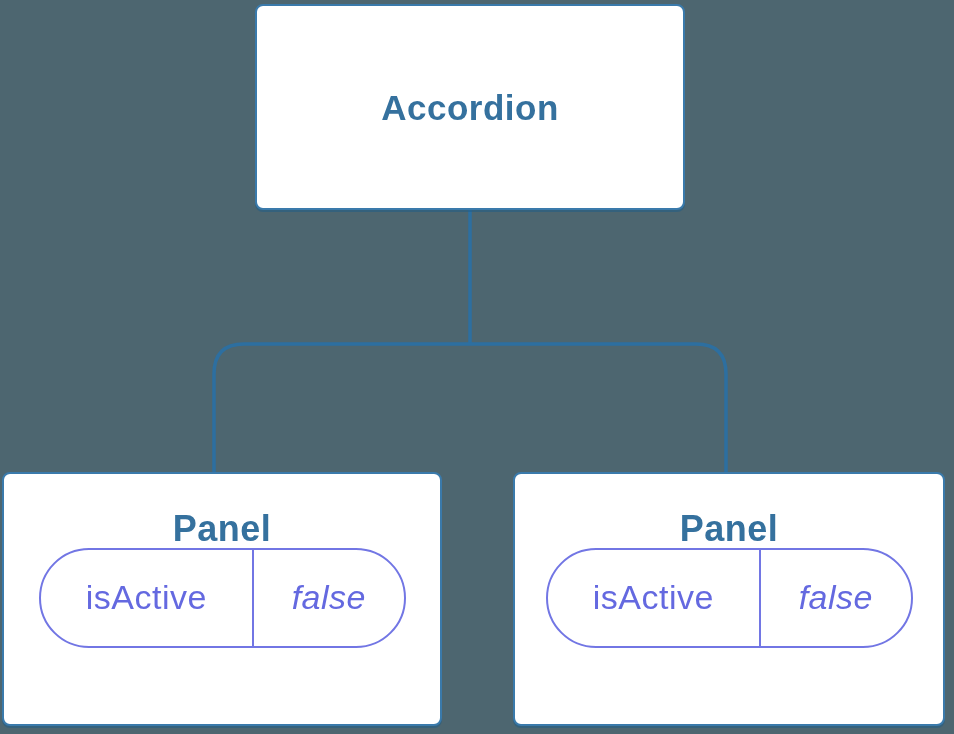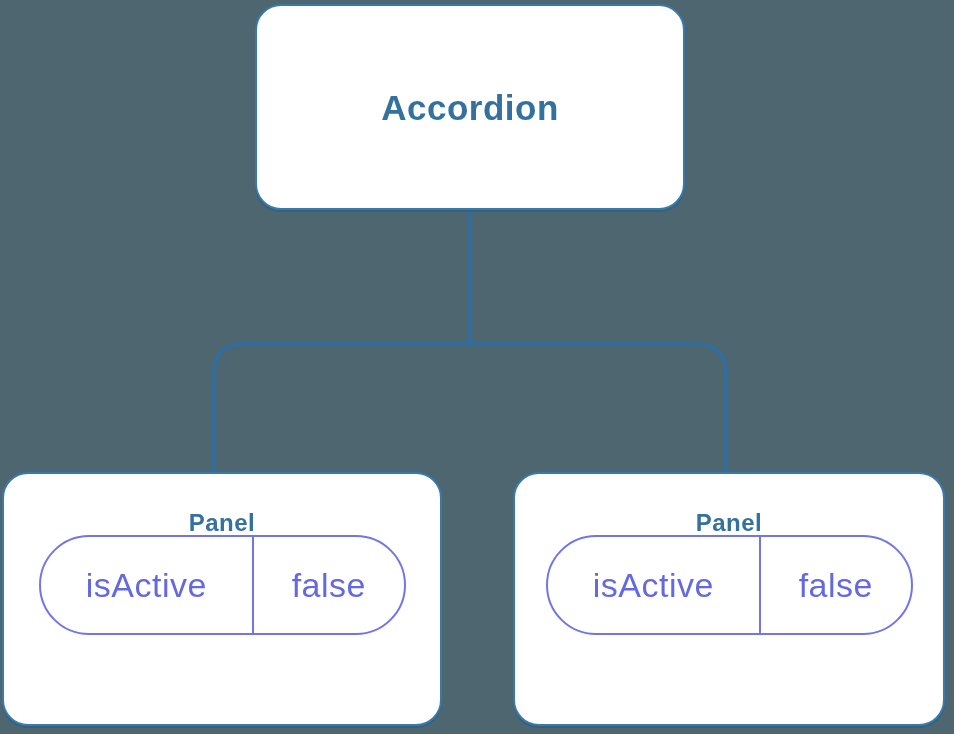--- a/index.html
+++ b/index.html
@@ -11,21 +11,21 @@
     position: relative;
     width: 954px;
     height: 734px;
     background: #4d6670;
     overflow: hidden;
   }
   .node {
     position: absolute;
     background: #ffffff;
     border: 2.5px solid #3a7aab;
-    border-radius: 26px;
+    border-radius: 8px;
     box-shadow: 0 2px 0 rgba(32, 92, 134, 0.55);
     box-sizing: border-box;
   }
   .node-root {
     left: 255px; top: 4px;
     width: 430px; height: 206px;
     display: flex; align-items: center; justify-content: center;
   }
   .node-label {
     color: #35719e;
@@ -50,21 +50,21 @@
     height: 254px;
     display: flex;
     flex-direction: column;
     align-items: center;
     padding-top: 36px;
   }
   .node-panel.left  { left: 2px;   width: 440px; }
   .node-panel.right { left: 513px; width: 432px; }
   .panel-heading {
     color: #35719e;
-    font-size: 24px;
+    font-size: 36px;
     font-weight: 600;
     letter-spacing: 0.5px;
     line-height: 1.05;
   }
   .state-badge {
     width: 367px;
     height: 100px;
     border: 2px solid #7276e4;
     border-radius: 50px;
     box-sizing: border-box;
@@ -75,21 +75,21 @@
   .state-cell {
     display: flex;
     align-items: center;
     justify-content: center;
     color: #6469e0;
     font-size: 34px;
     font-weight: 500;
     letter-spacing: 0.5px;
   }
   .state-name-cell  { flex: 0 0 58.3%; }
-  .state-value-cell { flex: 1 1 auto; border-left: 2px solid #7276e4; }
+  .state-value-cell { flex: 1 1 auto; border-left: 2px solid #7276e4; font-style: italic; }
 </style>
 </head>
 <body>
 
 <div class="canvas">
 
   <svg class="connector-svg" viewBox="0 0 954 734" xmlns="http://www.w3.org/2000/svg">
     <path d="M 470 209 L 470 345"></path>
     <path d="M 214 473 L 214 374 Q 214 344 244 344 L 696 344 Q 726 344 726 374 L 726 473"></path>
   </svg>

